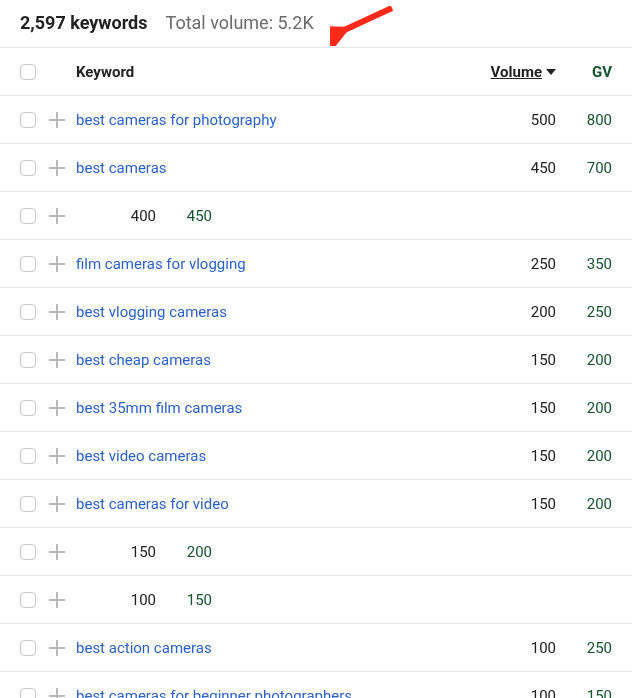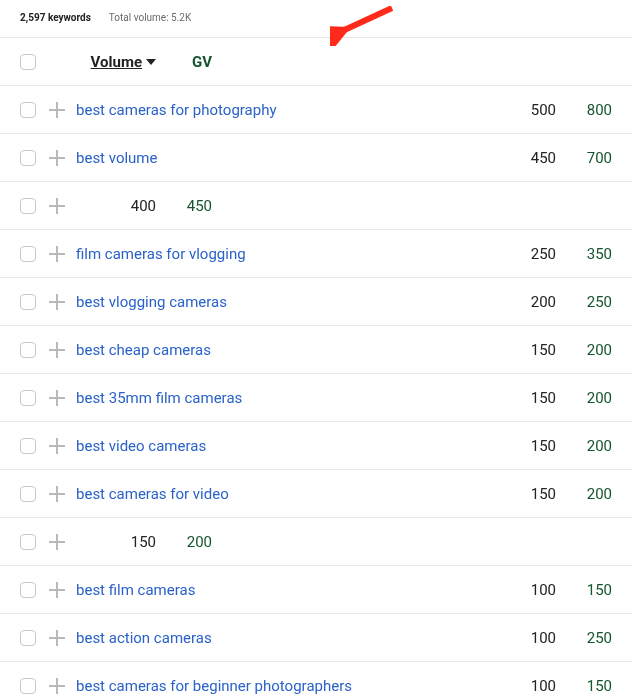--- a/index.html
+++ b/index.html
@@ -5,21 +5,21 @@
   * { box-sizing: border-box; }
   body {
     margin: 0;
     font-family: -apple-system, BlinkMacSystemFont, "Segoe UI", Roboto, Helvetica, Arial, sans-serif;
     background: #fff;
     color: #111;
     width: 632px;
   }
   .summary {
     padding: 12px 20px 14px 20px;
-    font-size: 10px;
+    font-size: 18px;
     display: flex;
     align-items: center;
     gap: 18px;
     position: relative;
   }
   .summary .kw-count { font-weight: 700; color:#222; }
   .summary .total-vol { color: #6b6b6b; }
   .arrow {
     position: absolute;
     left: 330px;
@@ -99,20 +99,21 @@
       <line x1="62" y1="2" x2="10" y2="26" stroke="#ff2a1a" stroke-width="6" marker-end="url(#ah)"></line>
     </svg>
   </span>
 </div>
 
 <div class="thead-row">
   <div class="col-check">
     <span class="chk"></span>
   </div>
   <div class="col-plus"></div>
+  <div class="col-kw">Keyword</div>
   <div class="col-vol">
     <span class="vol-head">
       <span>Volume</span>
       <span class="sort-caret"></span>
     </span>
   </div>
   <div class="col-gv">GV</div>
 </div>
 
 <div id="rows">
@@ -127,21 +128,21 @@
       <div class="col-vol">500</div>
       <div class="col-gv">800</div>
     </div>
     <div class="trow">
       <div class="col-check">
         <span class="chk"></span>
       </div>
       <div class="col-plus">
         <span class="plus"></span>
       </div>
-      <div class="col-kw"><a class="kw-link">best volume</a></div>
+      <div class="col-kw"><a class="kw-link">best cameras</a></div>
       <div class="col-vol">450</div>
       <div class="col-gv">700</div>
     </div>
     <div class="trow">
       <div class="col-check">
         <span class="chk"></span>
       </div>
       <div class="col-plus">
         <span class="plus"></span>
       </div>
@@ -224,21 +225,20 @@
       <div class="col-vol">150</div>
       <div class="col-gv">200</div>
     </div>
     <div class="trow">
       <div class="col-check">
         <span class="chk"></span>
       </div>
       <div class="col-plus">
         <span class="plus"></span>
       </div>
-      <div class="col-kw"><a class="kw-link">best film cameras</a></div>
       <div class="col-vol">100</div>
       <div class="col-gv">150</div>
     </div>
     <div class="trow">
       <div class="col-check">
         <span class="chk"></span>
       </div>
       <div class="col-plus">
         <span class="plus"></span>
       </div>

